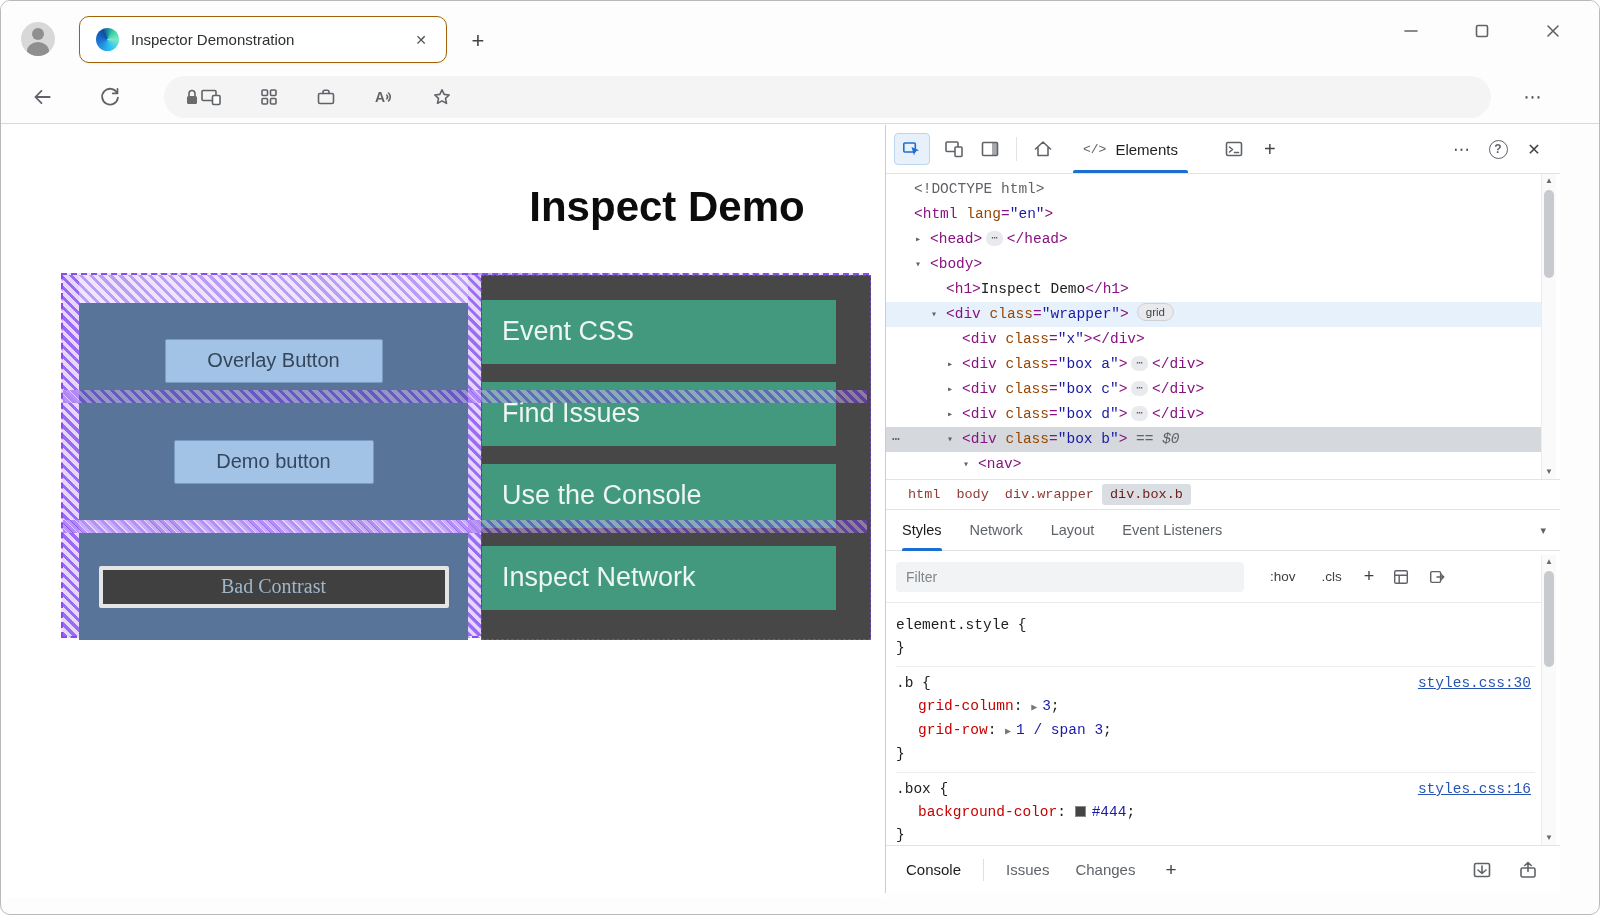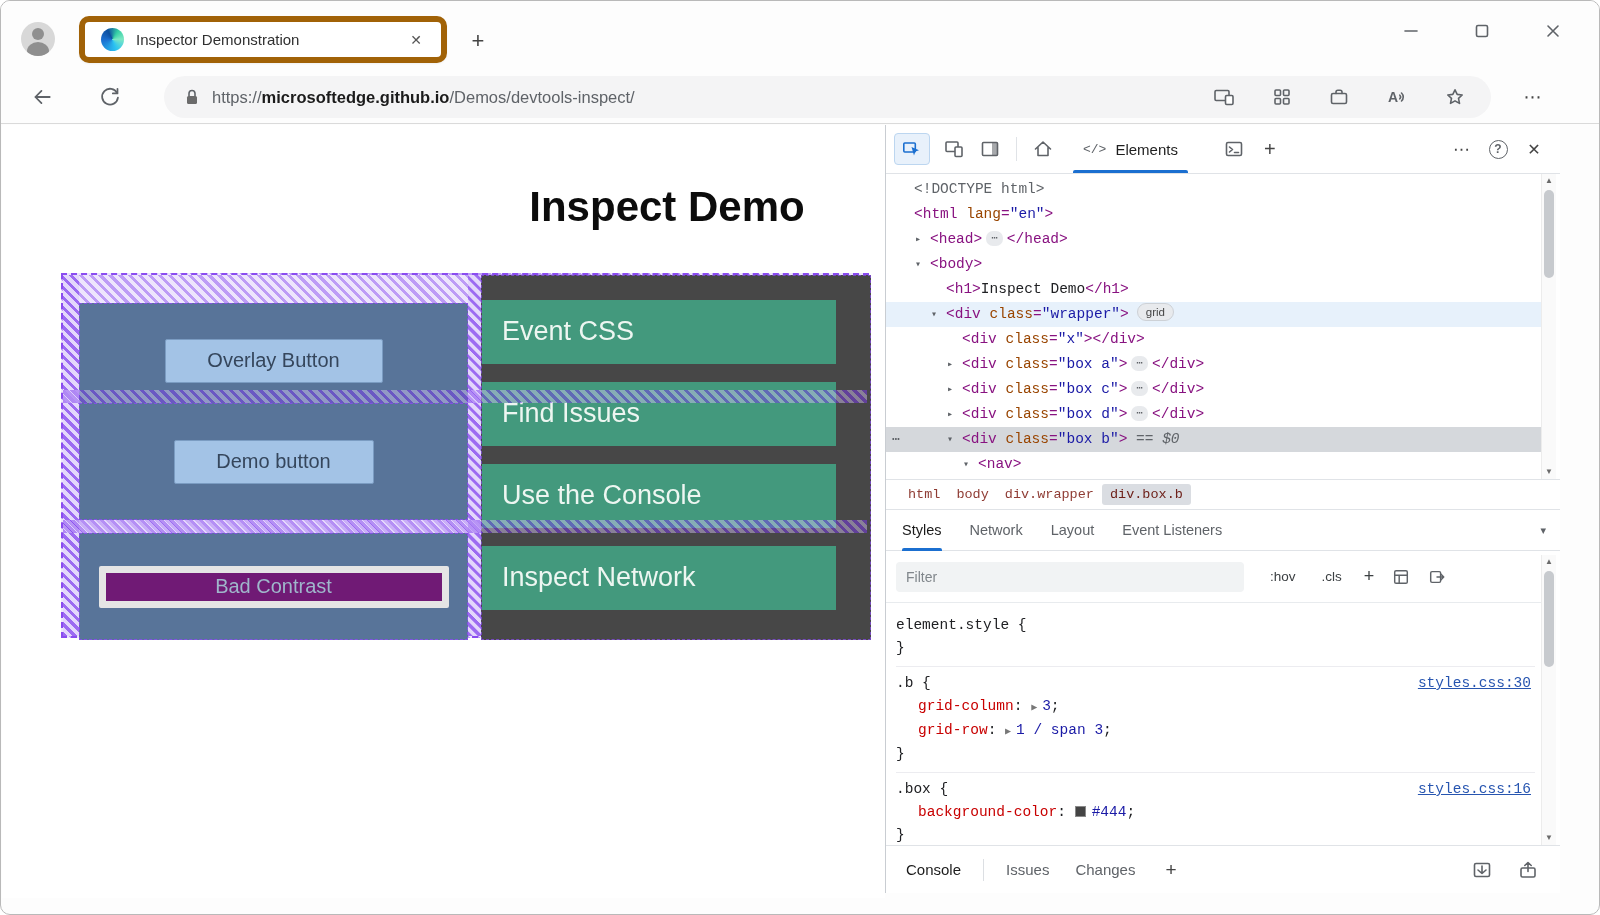--- a/index.html
+++ b/index.html
@@ -4,21 +4,21 @@
 <style>
   * { box-sizing: border-box; margin: 0; padding: 0; }
   html,body { background:#fff; font-family:"Liberation Sans", sans-serif; }
   .window{position:relative;width:1600px;height:915px;border:1px solid #b9b9b9;border-radius:10px;overflow:hidden;background:#fdfdfd;}
 
   
   .tabstrip{position:absolute;top:0;left:0;right:0;height:70px;background:#fdfdfd;}
   .avatar{position:absolute;left:20px;top:21px;width:34px;height:34px;border-radius:50%;background:#d8d8d8;overflow:hidden;}
   .avatar::before{content:"";position:absolute;left:11px;top:6px;width:12px;height:12px;border-radius:50%;background:#8f8f8f;}
   .avatar::after{content:"";position:absolute;left:6px;top:20px;width:22px;height:18px;border-radius:50%;background:#8f8f8f;}
-  .tab{position:absolute;left:78px;top:15px;width:368px;height:47px;background:#fff;border:6px solid #a16207;border-radius:10px;display:flex;align-items:center;padding:0 12px 0 16px;box-shadow:0 1px 2px rgba(0,0,0,.05);}
+  .tab{position:absolute;left:78px;top:15px;width:368px;height:47px;background:#fff;border:1px solid #a16207;border-radius:10px;display:flex;align-items:center;padding:0 12px 0 16px;box-shadow:0 1px 2px rgba(0,0,0,.05);}
   .edge-logo{width:23px;height:23px;border-radius:50%;background:conic-gradient(from 160deg,#2bc3f2,#1b6fd0 30%,#0d4f9e 48%,#35d0a5 65%,#7de8c3 80%,#2bc3f2);flex:0 0 auto;}
   .tab-title{margin-left:12px;font-size:15px;color:#303030;flex:1 1 auto;white-space:nowrap;overflow:hidden;}
   .tab-close{width:26px;height:26px;display:flex;align-items:center;justify-content:center;color:#555;font-size:14px;border-radius:5px;cursor:default;}
   .newtab{position:absolute;left:462px;top:25px;width:30px;height:30px;display:flex;align-items:center;justify-content:center;font-size:22px;color:#444;border-radius:6px;}
   .win-controls{position:absolute;right:24px;top:10px;display:flex;gap:27px;}
   .wc-btn{width:44px;height:40px;display:flex;align-items:center;justify-content:center;color:#333;}
 
   .navbar{position:absolute;top:70px;left:0;right:0;height:53px;background:#fdfdfd;border-bottom:1px solid #dadada;}
   .nav-btn{position:absolute;top:9px;width:34px;height:34px;display:flex;align-items:center;justify-content:center;border-radius:6px;}
   .url-pill{position:absolute;left:163px;top:5px;width:1327px;height:42px;background:#f4f4f5;border-radius:21px;display:flex;align-items:center;padding:0 20px;}
@@ -32,21 +32,21 @@
 
   
   .page{position:absolute;left:1px;top:124px;width:883px;height:773px;background:#fff;overflow:hidden;}
   .page-heading{position:absolute;top:58px;left:0;width:1330px;text-align:center;font-size:42px;font-weight:700;color:#0c0c0c;}
   .grid-wrap{position:absolute;left:59px;top:148px;width:808px;height:365px;border:2px dashed #8a4cf0;}
   .hatch{background-image:repeating-linear-gradient(45deg, rgba(124,58,237,.50) 0 3px, rgba(216,198,250,.45) 3px 7px);}
   .cell{position:absolute;left:16px;width:389px;background:#587499;border:1.5px dashed rgba(138,76,240,.85);display:flex;align-items:center;justify-content:center;}
   .cell.r1{top:0;height:115px;margin-top:28px;} .cell.r2{top:128px;height:117px;} .cell.r3{top:258px;height:107px;}
   .btn-blue{width:218px;height:44px;background:#a3c3e6;border:1px solid #7b9cc2;border-radius:2px;font-size:20px;color:#35465c;font-family:"Liberation Sans",sans-serif;}
   .btn-blue.demo{width:200px;}
-  .btn-bad{width:350px;height:42px;background:#701a75;border:7px solid #e5e5e5;border-radius:2px;font-size:20px;color:#9fb6cb;font-family:Liberation Sans, sans-serif;}
+  .btn-bad{width:350px;height:42px;background:#404040;border:4px solid #e5e5e5;border-radius:2px;font-size:20px;color:#9fb6cb;font-family:Liberation Serif, serif;}
   .boxb{position:absolute;left:418px;top:0;width:390px;height:365px;background:#474747;border:1.5px dashed rgba(138,76,240,.7);}
   .navlink{position:absolute;left:0;width:354px;height:64px;background:#43997d;color:#edf6f1;font-size:27px;line-height:62px;padding-left:20px;cursor:pointer;}
   .strip-h{position:absolute;left:0;width:100%;height:13px;z-index:3;}
   .strip-v{position:absolute;top:0;height:100%;width:13px;z-index:3;}
   .strip-l{position:absolute;top:0;left:0;height:100%;width:16px;z-index:1;}
 
   
   .devtools{position:absolute;left:884px;top:124px;width:675px;height:768px;background:#fff;border-left:1px solid #c9cdd2;font-family:"Liberation Sans",sans-serif;}
   .dt-toolbar{position:absolute;top:0;left:0;right:0;height:49px;border-bottom:1px solid #e0e3e7;display:flex;align-items:center;padding:0 8px;}
   .tbtn{width:36px;height:32px;display:flex;align-items:center;justify-content:center;border-radius:4px;flex:0 0 auto;}
@@ -154,21 +154,20 @@
       <svg class="ic" width="22" height="22" viewBox="0 0 20 20">
           <path class="ic-stroke" stroke="#333" d="M16.5 6.5 A7.2 7.2 0 1 0 17.2 10.6"></path>
           <path class="ic-stroke" stroke="#333" d="M16.8 2.6 V6.8 H12.6"></path>
         </svg>
     </div>
     <div class="url-pill">
       <svg class="ic" width="16" height="18" viewBox="0 0 16 18">
         <path class="ic-stroke" stroke="#666" d="M5 8 V5.5 a3 3 0 0 1 6 0 V8"></path>
         <rect x="3" y="8" width="10" height="8" rx="1.5" fill="#6b6b6b"></rect>
       </svg>
-      <span class="url-text"><span>https://</span><span class="domain">microsoftedge.github.io</span><span>/Demos/devtools-inspect/</span></span>
       <span class="pill-icons">
         <svg class="ic" width="22" height="20" viewBox="0 0 22 20">
             <rect class="ic-stroke" x="2" y="3.5" width="14" height="10" rx="1.2"></rect>
             <rect x="12.5" y="8.5" width="7.5" height="9" rx="1.2" fill="#fff" stroke="#5f6368" stroke-width="1.6"></rect>
           </svg>
         <svg class="ic" width="20" height="20" viewBox="0 0 20 20">
             <rect class="ic-stroke" x="3" y="3" width="5.5" height="5.5" rx="1"></rect>
             <rect class="ic-stroke" x="11.5" y="3" width="5.5" height="5.5" rx="1"></rect>
             <rect class="ic-stroke" x="3" y="11.5" width="5.5" height="5.5" rx="1"></rect>
             <rect class="ic-stroke" x="11.5" y="11.5" width="5.5" height="5.5" rx="1"></rect>

